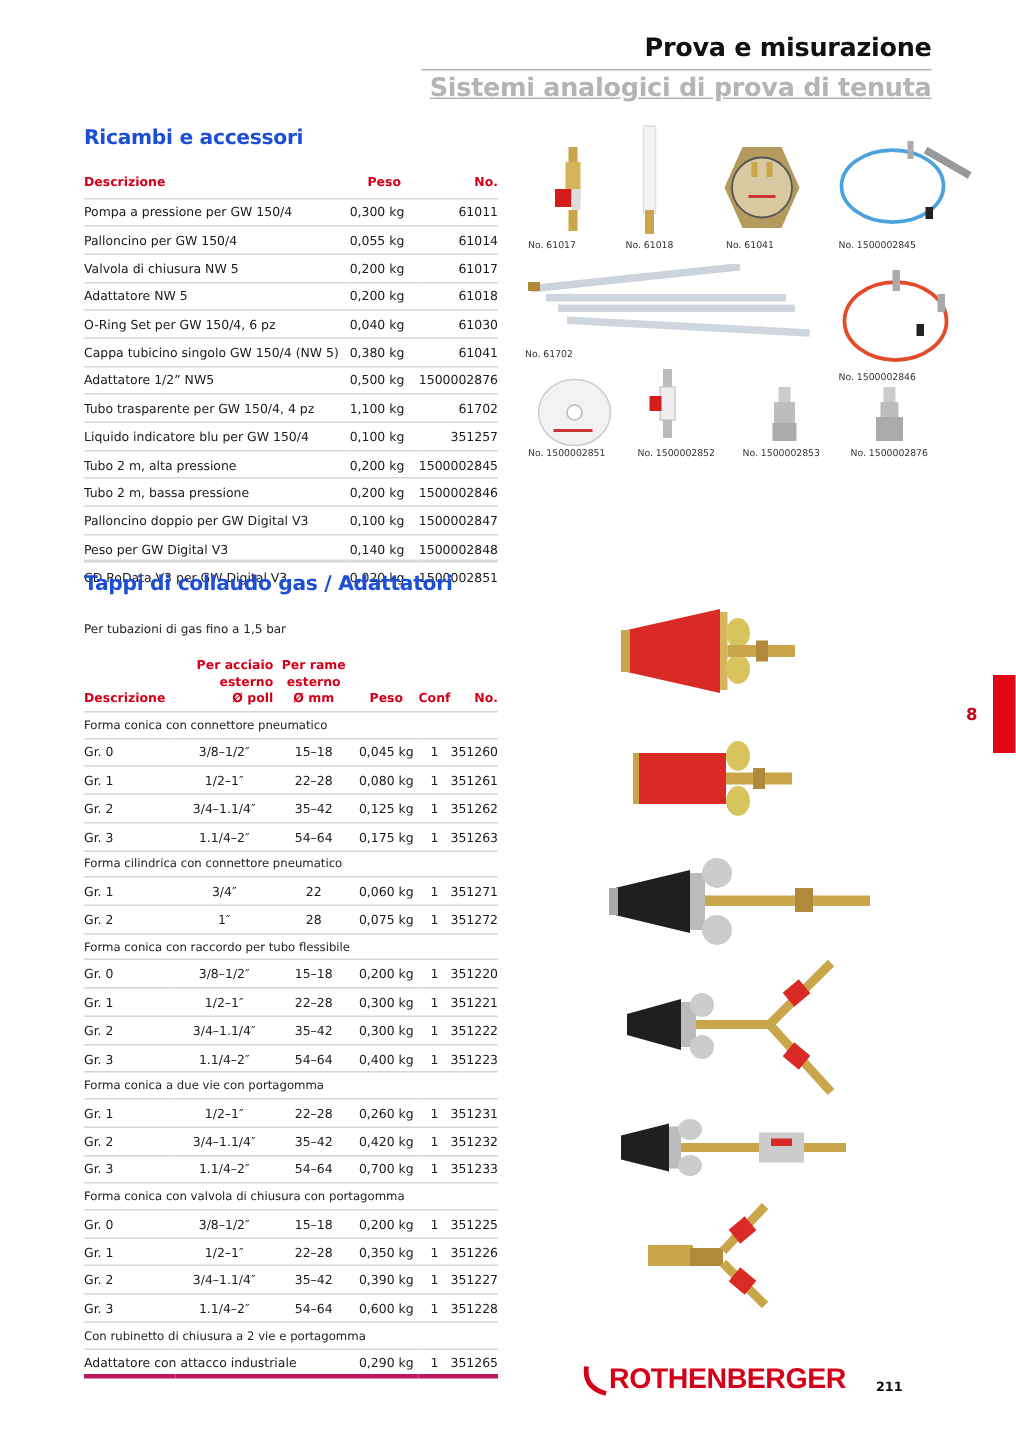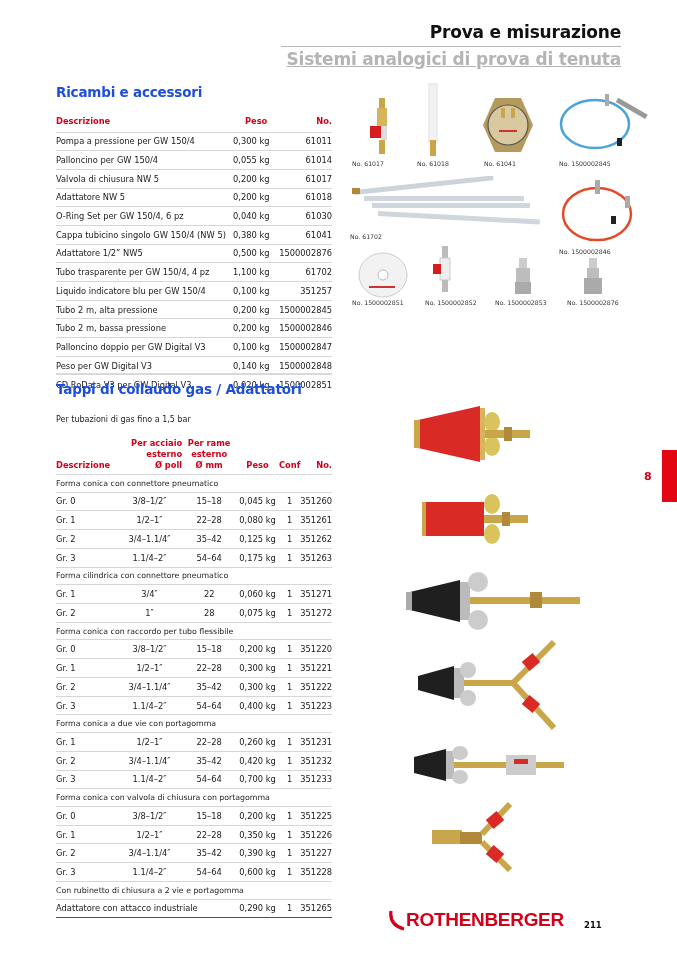--- a/index.html
+++ b/index.html
@@ -20,21 +20,21 @@
   .t1 td { height: 18.7px; border-top: 1px solid #d6d6d6; }
   .t1 .c-peso { text-align: left; padding-left: 0; }
   .t1 .c-no { text-align: right; }
 
   .t2 { top: 438px; width: 276px; }
   .t2 th { line-height: 11px; padding-bottom: 3px; vertical-align: bottom; }
   .t2 td { height: 18.8px; border-top: 1px solid #d6d6d6; }
   .t2 td.group { font-size: 7.8px; color: #222; height: 17.5px; }
   .t2 .ctr { text-align: center; }
   .t2 .rt { text-align: right; }
-  .t2 tr:last-child td { border-bottom: 1px solid #be185d; }
+  .t2 tr:last-child td { border-bottom: 3px solid #be185d; }
 
   .divider { position: absolute; left: 56px; width: 610px; height: 1px; background: #dcdcdc; }
 
   .cap { position: absolute; font-size: 6.2px; color: #333; }
   .img { position: absolute; }
 
   .chapter-tab { position: absolute; left: 662px; top: 450px; width: 15px; height: 52px; background: #e30613; }
   .chapter-num { position: absolute; left: 644px; top: 470px; font-size: 11px; font-weight: bold; color: #d4001a; }
 
   .logo { position: absolute; left: 388px; top: 909px; display: flex; align-items: center; }

